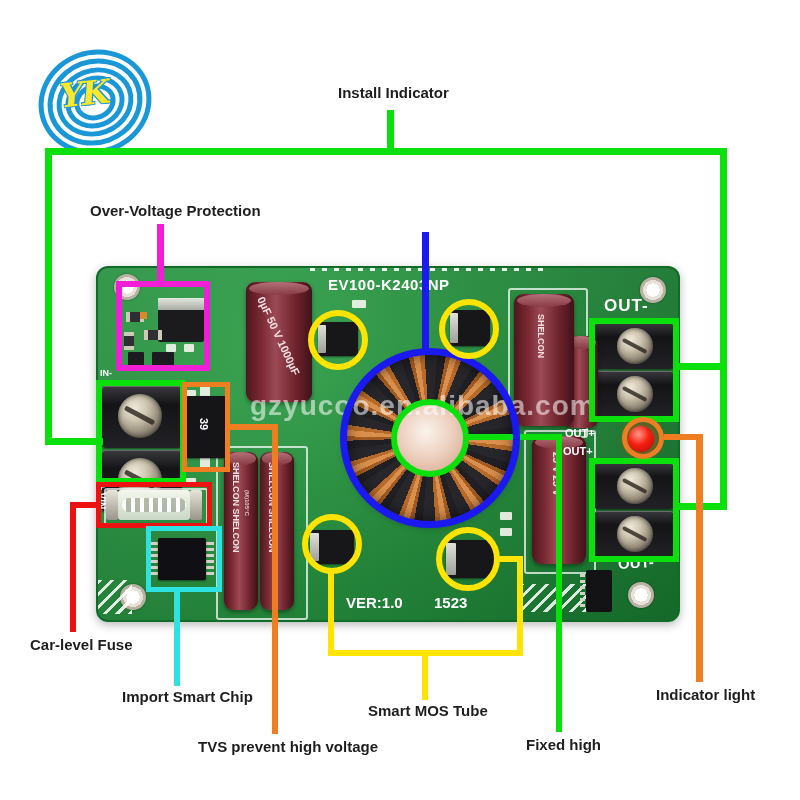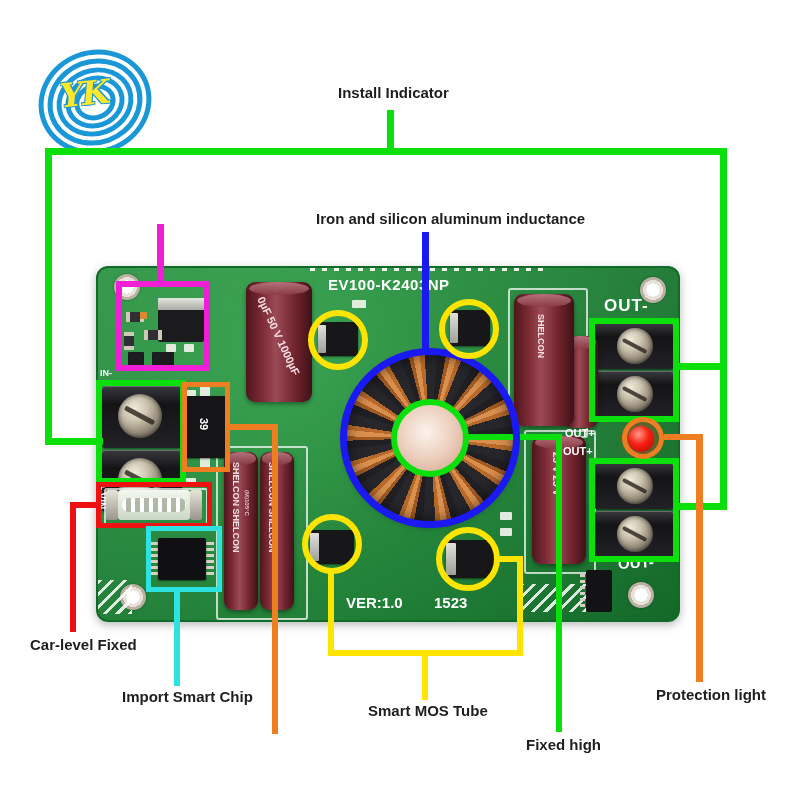--- a/index.html
+++ b/index.html
@@ -166,20 +166,21 @@
   <div class="wt" style="left:328px;top:276px;font-size:15px;letter-spacing:.5px">EV100-K2403NP</div>
   <div class="wt" style="left:346px;top:594px;font-size:15px">VER:1.0</div>
   <div class="wt" style="left:434px;top:594px;font-size:15px">1523</div>
   <div class="wt" style="left:604px;top:296px;font-size:17px;letter-spacing:1px">OUT-</div>
   <div class="wt" style="left:565px;top:427px;font-size:11px">OUT+</div>
   <div class="wt" style="left:563px;top:445px;font-size:11px">OUT+</div>
   <div class="wt" style="left:618px;top:554px;font-size:15px;transform:rotate(-3deg)">OUT-</div>
   <div class="wt vert" style="left:96px;top:484px;font-size:10px">+ VIN</div>
   <div class="wt" style="left:100px;top:368px;font-size:9px">IN-</div>
 
+  <div class="watermark" style="left:250px;top:390px">gzyucoo.en.alibaba.com</div>
 
   <div class="abs" style="left:38px;top:44px;width:104px;height:106px">
     <div class="ell" style="left:0;top:6px;width:104px;height:94px"></div>
     <div class="ell" style="left:9px;top:15px;width:86px;height:76px"></div>
     <div class="ell" style="left:18px;top:24px;width:68px;height:58px"></div>
     <div class="ell" style="left:27px;top:32px;width:50px;height:42px"></div>
     <div class="ell" style="left:36px;top:40px;width:32px;height:26px"></div>
     <div class="logo-yk" style="left:22px;top:30px">YK</div>
   </div>
 
@@ -223,20 +224,21 @@
   <div class="al co" style="left:696px;top:434px;width:7px;height:248px"></div>
 
   <div class="bx r" style="left:96px;top:482px;width:116px;height:46px"></div>
   <div class="al cr" style="left:70px;top:502px;width:28px;height:6px"></div>
   <div class="al cr" style="left:70px;top:502px;width:6px;height:130px"></div>
 
   <div class="bx c" style="left:146px;top:526px;width:76px;height:66px"></div>
   <div class="al cc" style="left:174px;top:592px;width:6px;height:94px"></div>
 
   <div class="lbl" style="left:338px;top:84px">Install Indicator</div>
-  <div class="lbl" style="left:316px;top:210px">Iron and silicon aluminum inductance</div>
-  <div class="lbl" style="left:30px;top:636px">Car-level Fixed</div>
+  <div class="lbl" style="left:90px;top:202px">Over-Voltage Protection</div>
+  <div class="lbl" style="left:30px;top:636px">Car-level Fuse</div>
   <div class="lbl" style="left:122px;top:688px">Import Smart Chip</div>
+  <div class="lbl" style="left:198px;top:738px">TVS prevent high voltage</div>
   <div class="lbl" style="left:368px;top:702px">Smart MOS Tube</div>
   <div class="lbl" style="left:526px;top:736px">Fixed high</div>
-  <div class="lbl" style="left:656px;top:686px">Protection light</div>
+  <div class="lbl" style="left:656px;top:686px">Indicator light</div>
 
 </div>
 
 </body></html>

